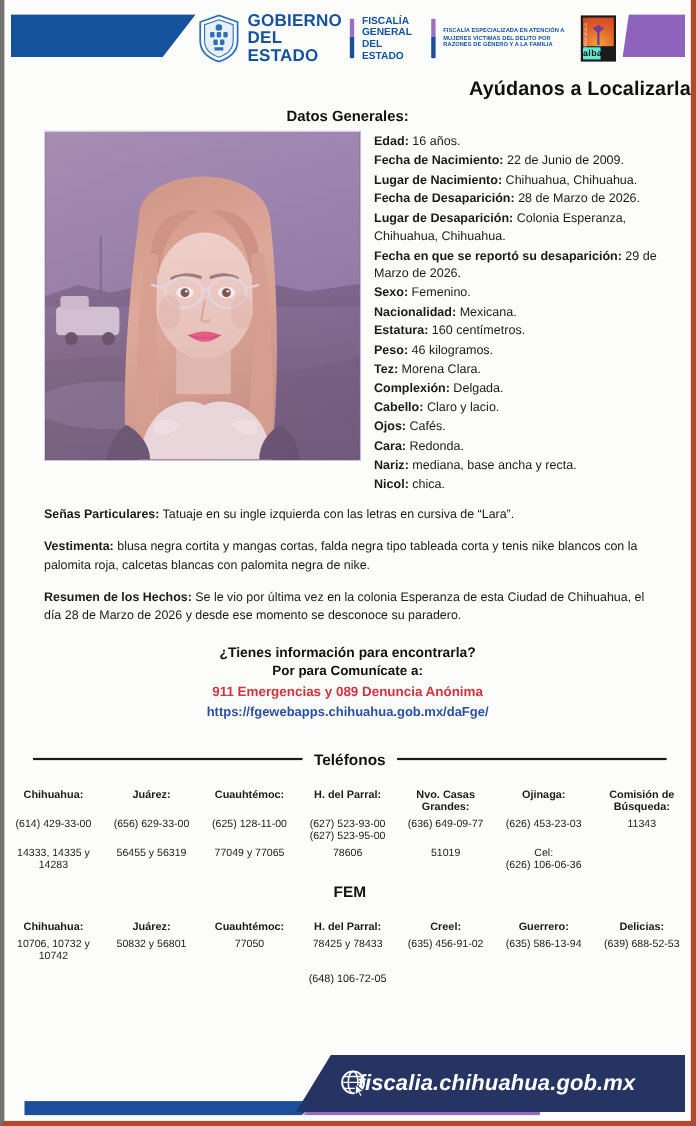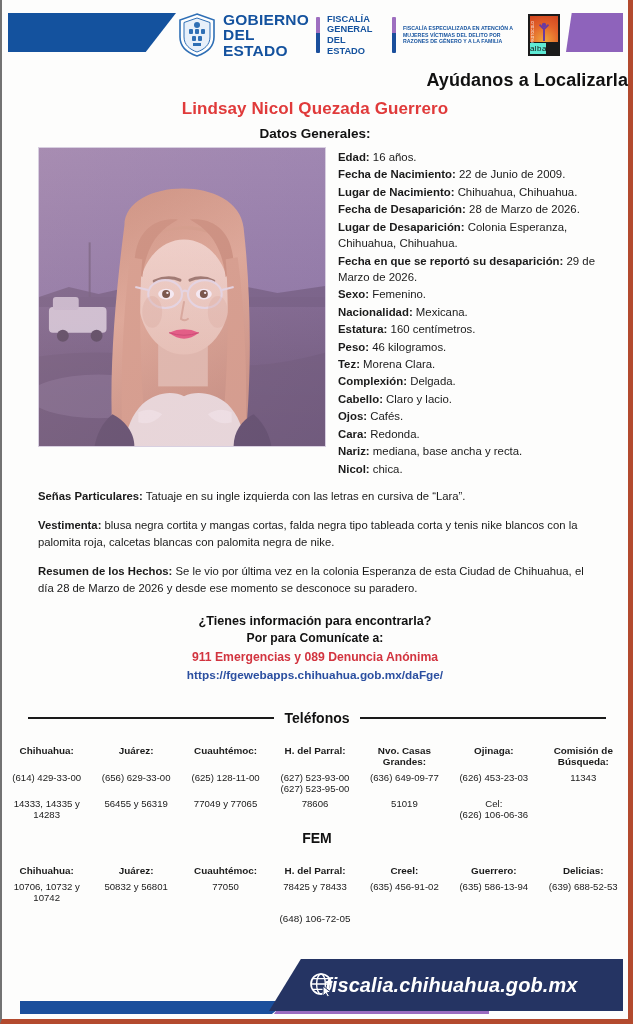--- a/index.html
+++ b/index.html
@@ -6,21 +6,21 @@
   body{
     width:633px;height:1024px;
     background:#ffffff;
     font-family:"Liberation Sans", sans-serif;
     overflow:hidden;
     position:relative;
   }
   .poster{
     position:absolute;inset:0;
     background:#fdfdfc;
-    border-left:2px solid #737373;
+    border-left:4px solid #737373;
     border-right:5px solid #b34a2e;
     border-bottom:5px solid #b34a2e;
     box-sizing:border-box;
   }
   
   .header{
     position:relative;height:70px;
   }
   .blue-flag{
     position:absolute;left:6px;top:13px;
@@ -62,21 +62,21 @@
   .alba .sun{
     position:absolute;left:2px;top:2px;right:2px;height:26px;
     background:radial-gradient(circle at 50% 95%, #f0a63c 0%, #e2622a 55%, #d2451f 100%);
   }
   .alba .fig{
     position:absolute;left:50%;top:8px;transform:translateX(-50%);
     width:11px;height:20px;
   }
   .alba .word{
     position:absolute;left:2px;right:14px;bottom:2px;height:11px;
-    background:#5eead4;color:#111;font-size:8px;font-weight:normal;
+    background:#5eead4;color:#111;font-size:8px;font-weight:bold;
     text-align:center;line-height:11px;letter-spacing:.4px;
   }
   .alba .vert{
     position:absolute;left:3px;bottom:13px;color:#fff;font-size:3.2px;
     writing-mode:vertical-rl;transform:rotate(180deg);letter-spacing:.2px;
   }
   
   .title1{
     text-align:right;font-size:18px;font-weight:bold;color:#111;
     margin-top:0;letter-spacing:.1px;
@@ -212,21 +212,20 @@
           <circle cx="5.5" cy="3" r="2.2" fill="#6a3aa0"></circle>
           <path d="M5.5 5.5 L9.5 2 L10.5 3.5 L6.5 7.5 L6.5 19 L4.5 19 L4.5 7.5 L0.5 3.5 L1.5 2 Z" fill="#6a3aa0"></path>
         </svg>
         <div class="vert">PROTOCOLO</div>
         <div class="word">alba</div>
       </div>
     </div>
   </div>
 
   <div class="title1">Ayúdanos a Localizarla</div>
-  <div class="title2">Lindsay Nicol Quezada Guerrero</div>
   <div class="title3">Datos Generales:</div>
 
   <div class="body-row">
 
     <div class="photo-wrap">
       <svg viewBox="0 0 288 300" preserveAspectRatio="none">
         <defs>
           <linearGradient id="skyg" x1="0" y1="0" x2="0" y2="1">
             <stop offset="0%" stop-color="#8c7ba8"></stop>
             <stop offset="60%" stop-color="#7d6c99"></stop>

